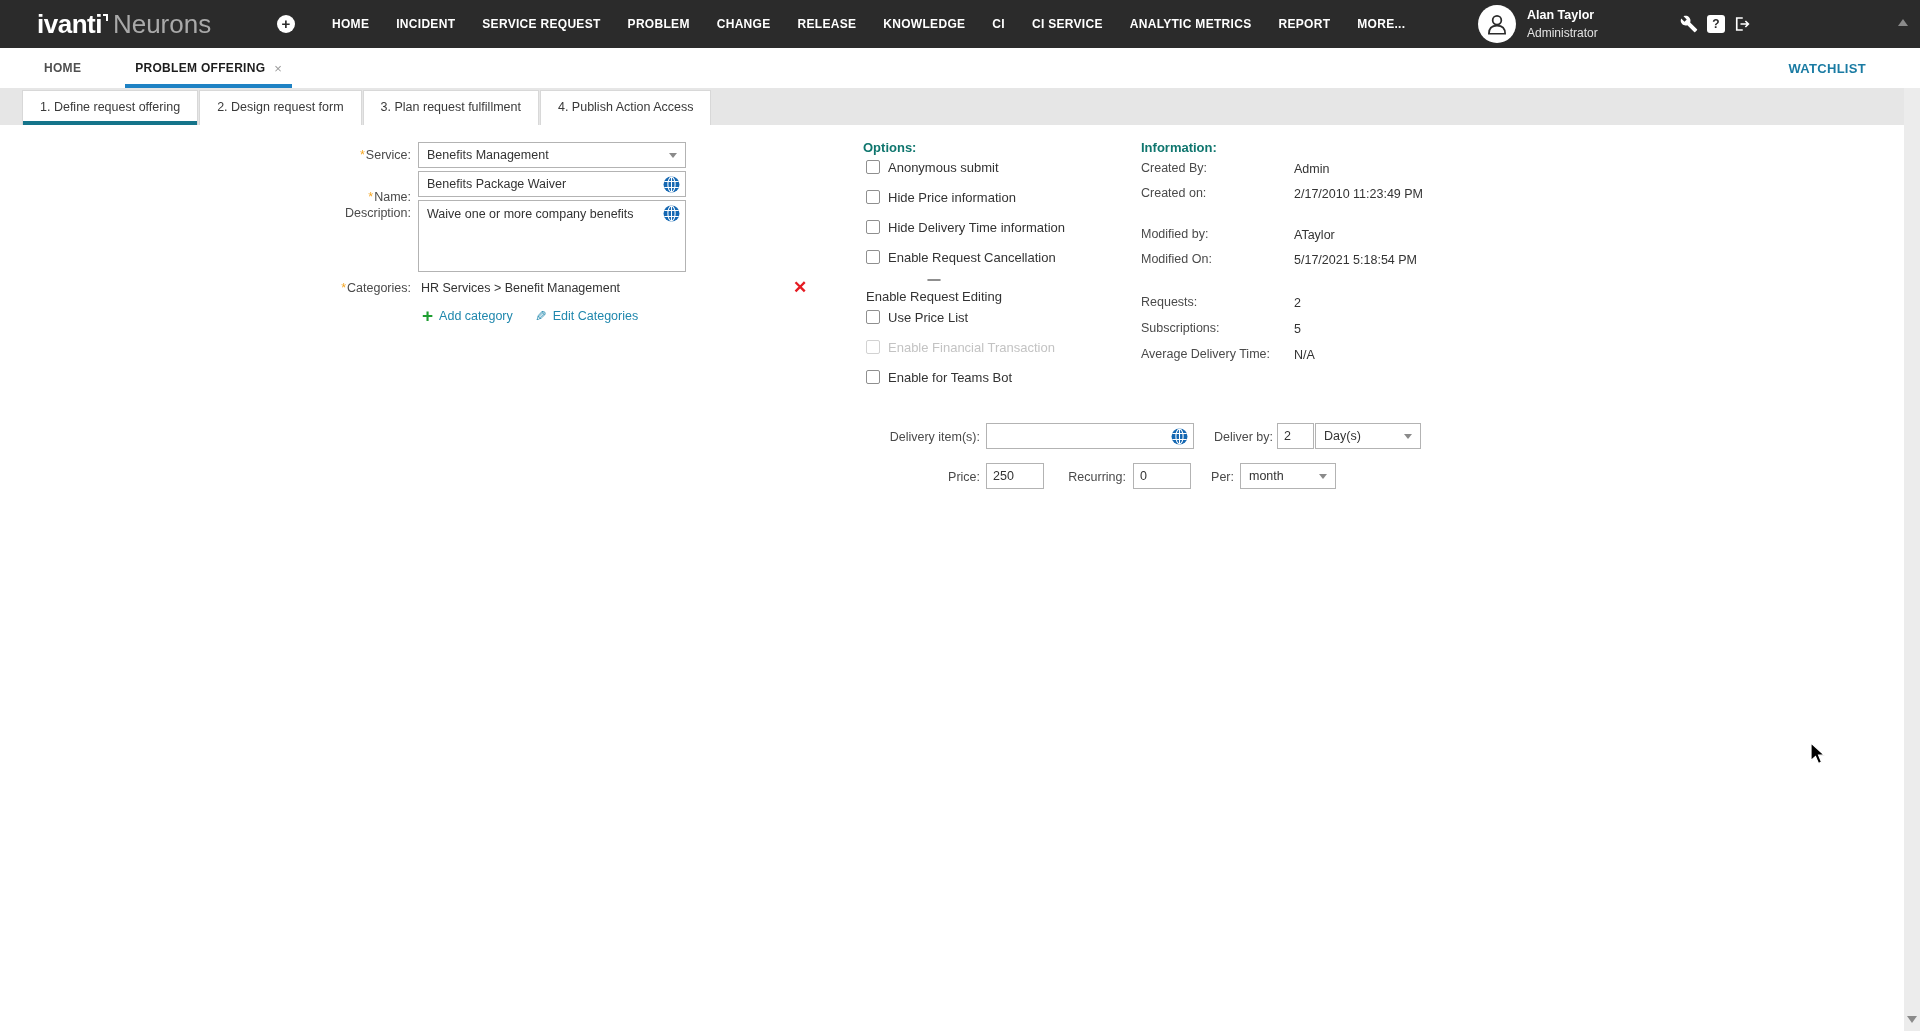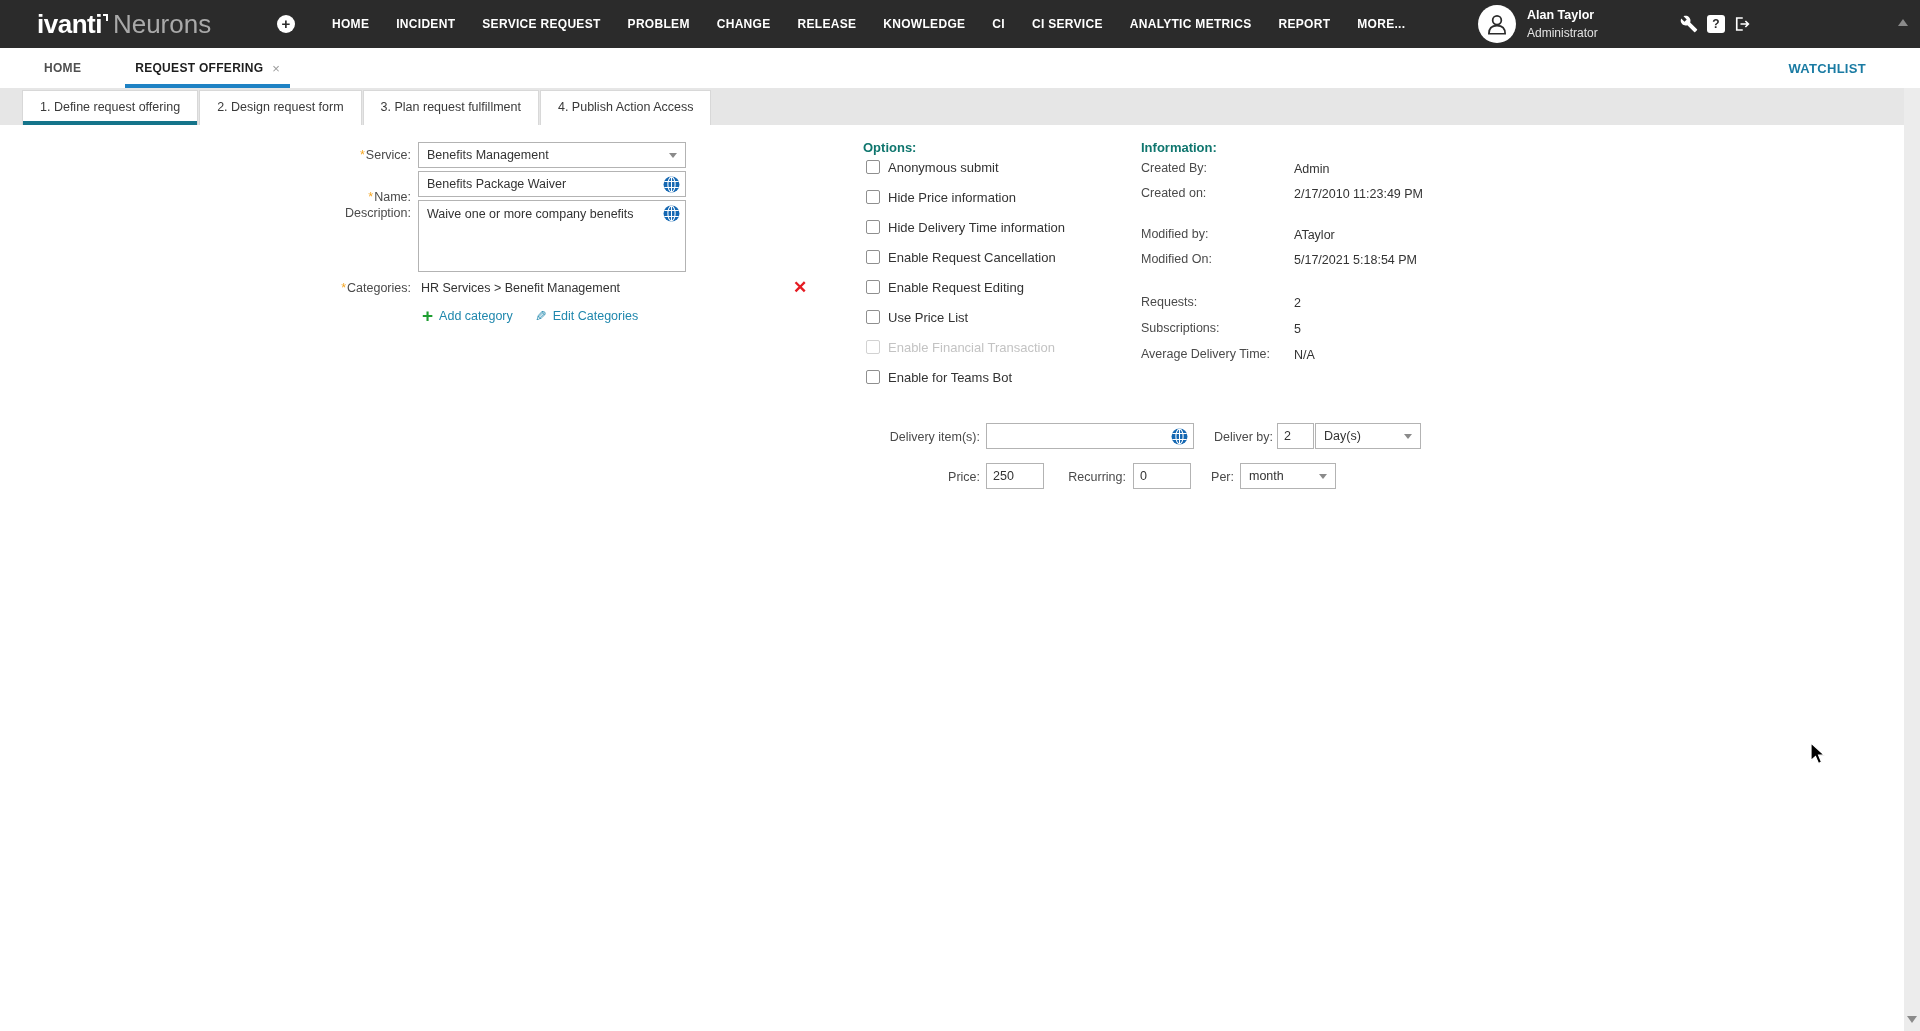--- a/index.html
+++ b/index.html
@@ -113,21 +113,21 @@
     <svg class="tb-icon" style="left:1733px;" viewBox="0 0 24 24">
       <path d="M13 4 H5 V20 H13" fill="none" stroke="#ffffff" stroke-width="2.2"></path>
       <path d="M10 12 H20 M16.5 8 L20.5 12 L16.5 16" fill="none" stroke="#ffffff" stroke-width="2.2"></path>
     </svg>
     <div class="sb-up-dark"></div>
   </div>
 
   <div class="tabrow">
     <div class="home-tab">HOME</div>
     <div class="active-tab">
-      <span>REQUEST OFFERING</span>
+      <span>PROBLEM OFFERING</span>
       <span class="tab-close">×</span>
     </div>
     <div class="watchlist">WATCHLIST</div>
   </div>
 
   <div class="wizardbar">
     <div class="step active">1. Define request offering</div>
     <div class="step">2. Design request form</div>
     <div class="step">3. Plan request fulfillment</div>
     <div class="step">4. Publish Action Access</div>
@@ -182,21 +182,21 @@
       <span>Hide Price information</span>
   </div>
   <div class="optrow" style="top:219px;">
     <span class="cb"></span>
       <span>Hide Delivery Time information</span>
   </div>
   <div class="optrow" style="top:249px;">
     <span class="cb"></span>
       <span>Enable Request Cancellation</span>
   </div>
-  <div class="optrow" style="top:279px;">
+  <div class="optrow" style="top:279px;flex-direction:column;">
     <span class="cb"></span>
       <span>Enable Request Editing</span>
   </div>
   <div class="optrow" style="top:309px;">
     <span class="cb"></span>
       <span>Use Price List</span>
   </div>
   <div class="optrow disabled" style="top:339px;">
     <span class="cb"></span>
       <span>Enable Financial Transaction</span>

